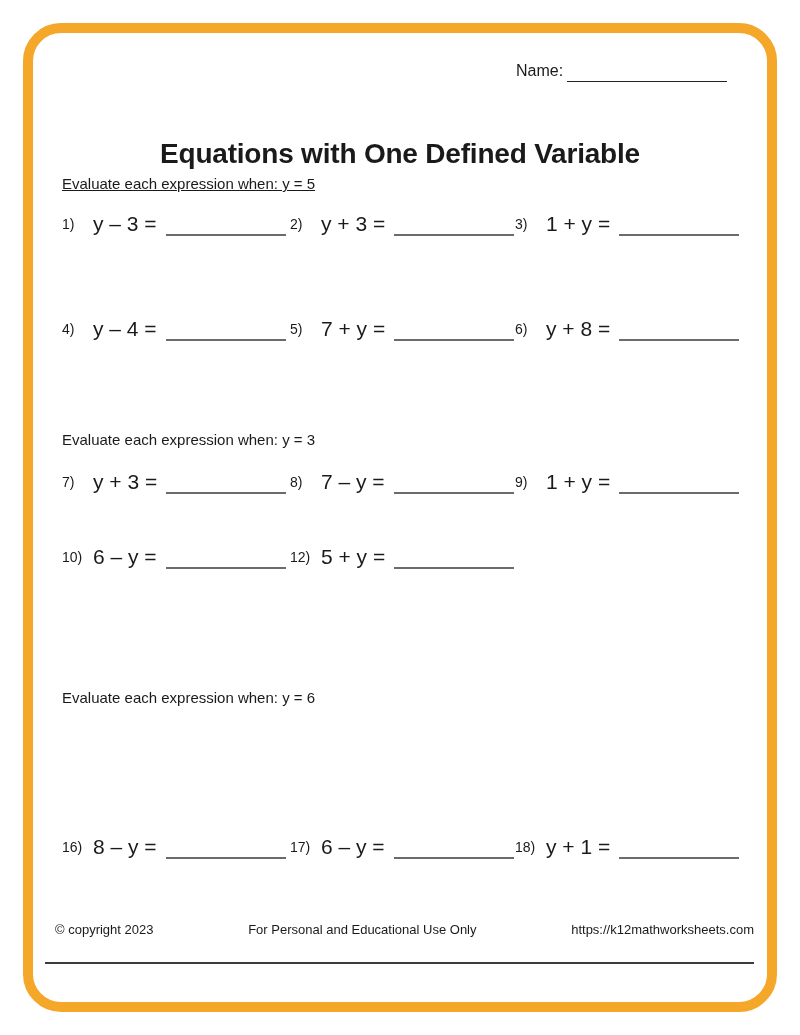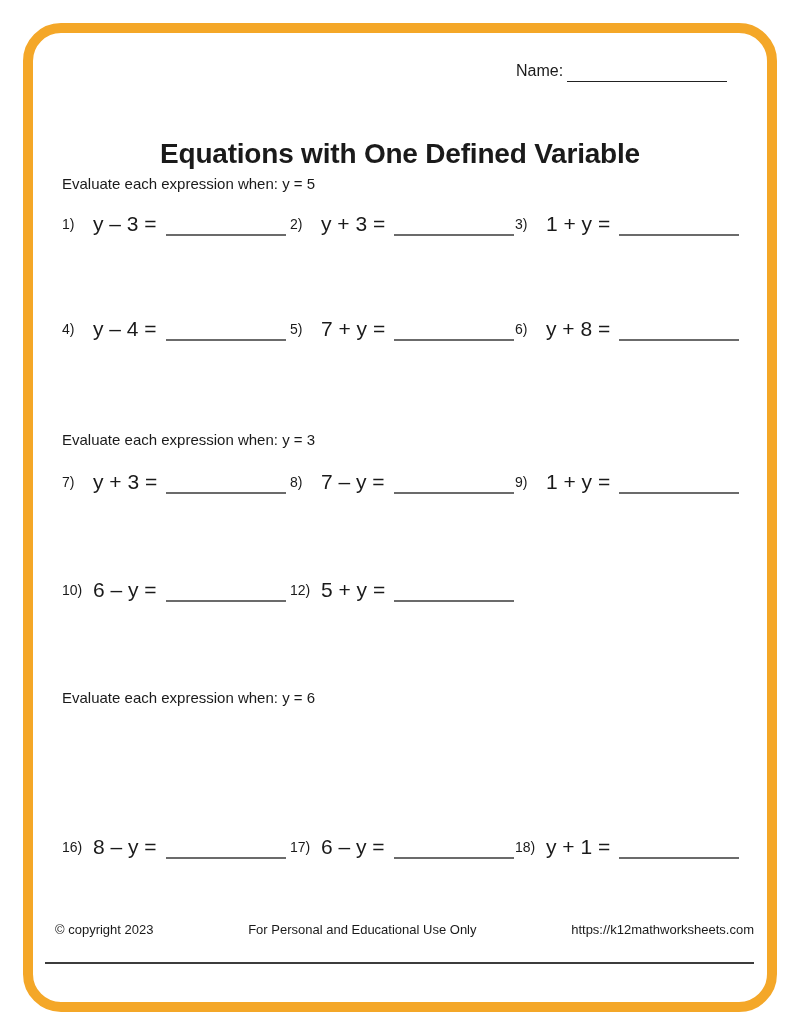--- a/index.html
+++ b/index.html
@@ -49,36 +49,36 @@
     letter-spacing:-0.2px;
     margin-top:32px;
   }
 
   
   .instruction{
     position:absolute;
     left:62px;
     font-size:15px;
   }
-  .sec1-h{top:175px;}
+  .sec1-h{top:175px;text-decoration:underline;}
   .sec2-h{top:431px;}
   .sec3-h{top:689px;}
 
   
   .prow{
     position:absolute;
     left:62px;right:55px;
     display:grid;
     grid-template-columns:228px 225px 1fr;
     height:26px;
   }
   .row1{top:210px;}
   .row2{top:315px;}
   .row3{top:468px;}
-  .row4{top:576px;}
+  .row4{top:543px;}
   .row5{top:725px;}
   .row6{top:833px;}
 
   .problem{
     display:flex;
     align-items:flex-end;
     height:26px;
   }
   .pnum{
     flex:0 0 31px;

